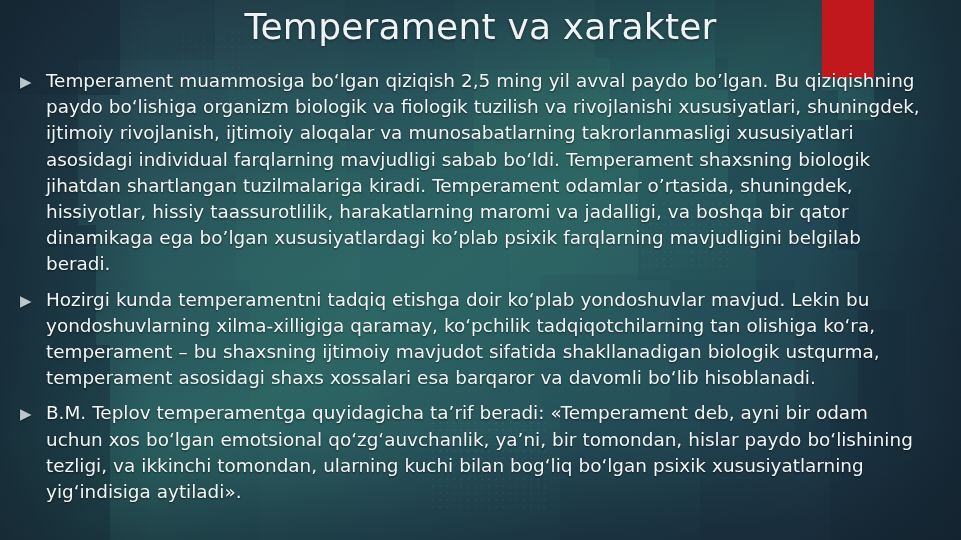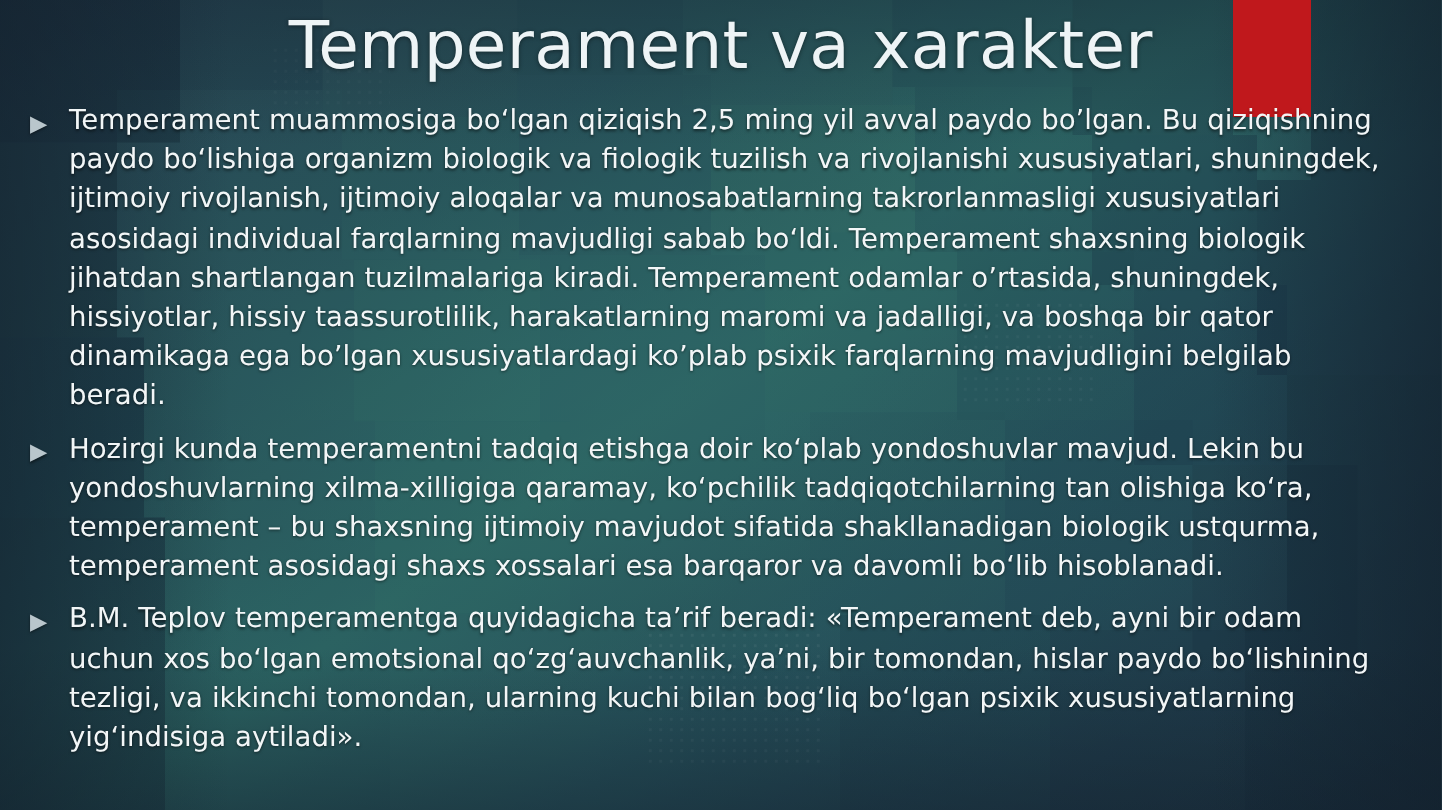--- a/index.html
+++ b/index.html
@@ -45,21 +45,21 @@
     width:52px; height:80px;
     background:#c0181c;
     box-shadow:0 0 0 0 rgba(0,0,0,0);
   }
 
   #title {
     position:absolute;
     left:0; top:6px;
     width:961px;
     text-align:center;
-    font-size:44px;
+    font-size:36px;
     font-weight:400;
     line-height:1.15;
     color:#eef4f6;
     letter-spacing:0.2px;
     text-shadow:0 1px 3px rgba(0,0,0,0.45);
     z-index:5;
   }
 
   #body {
     position:absolute;

